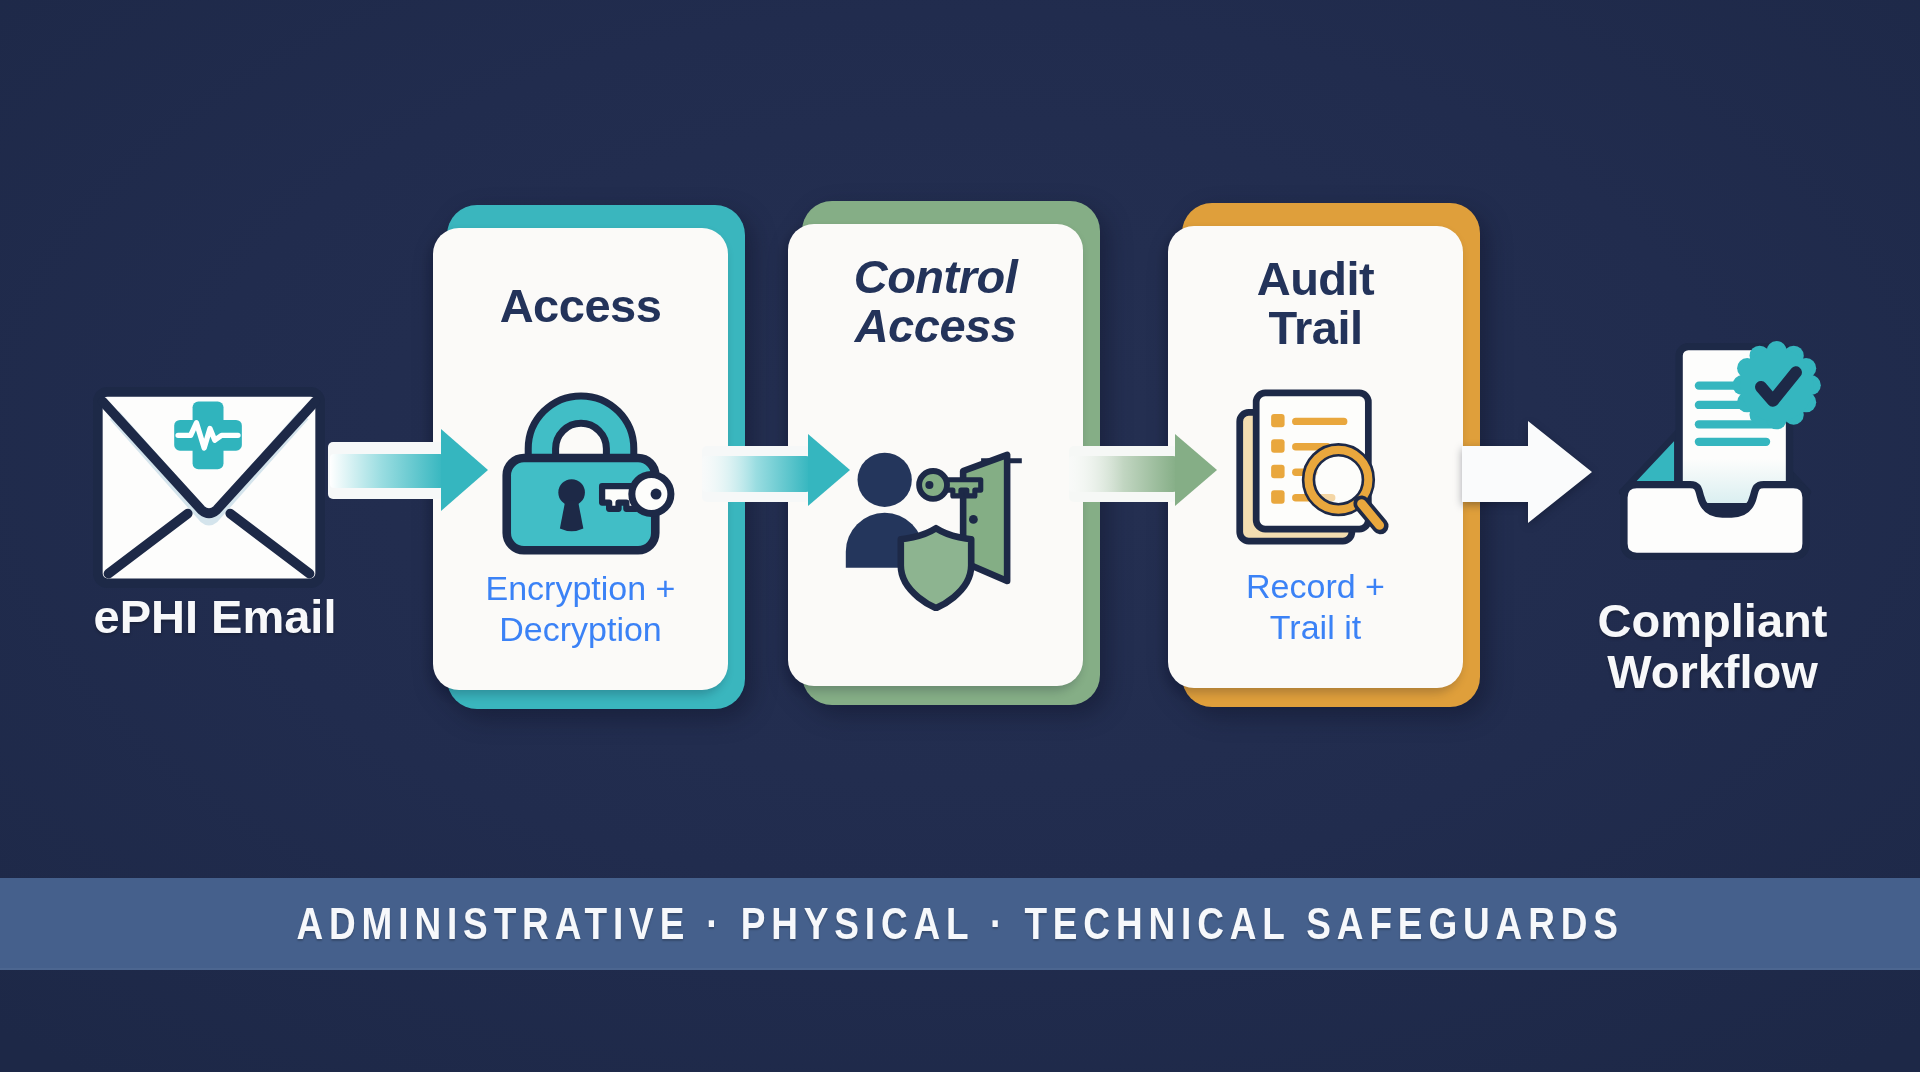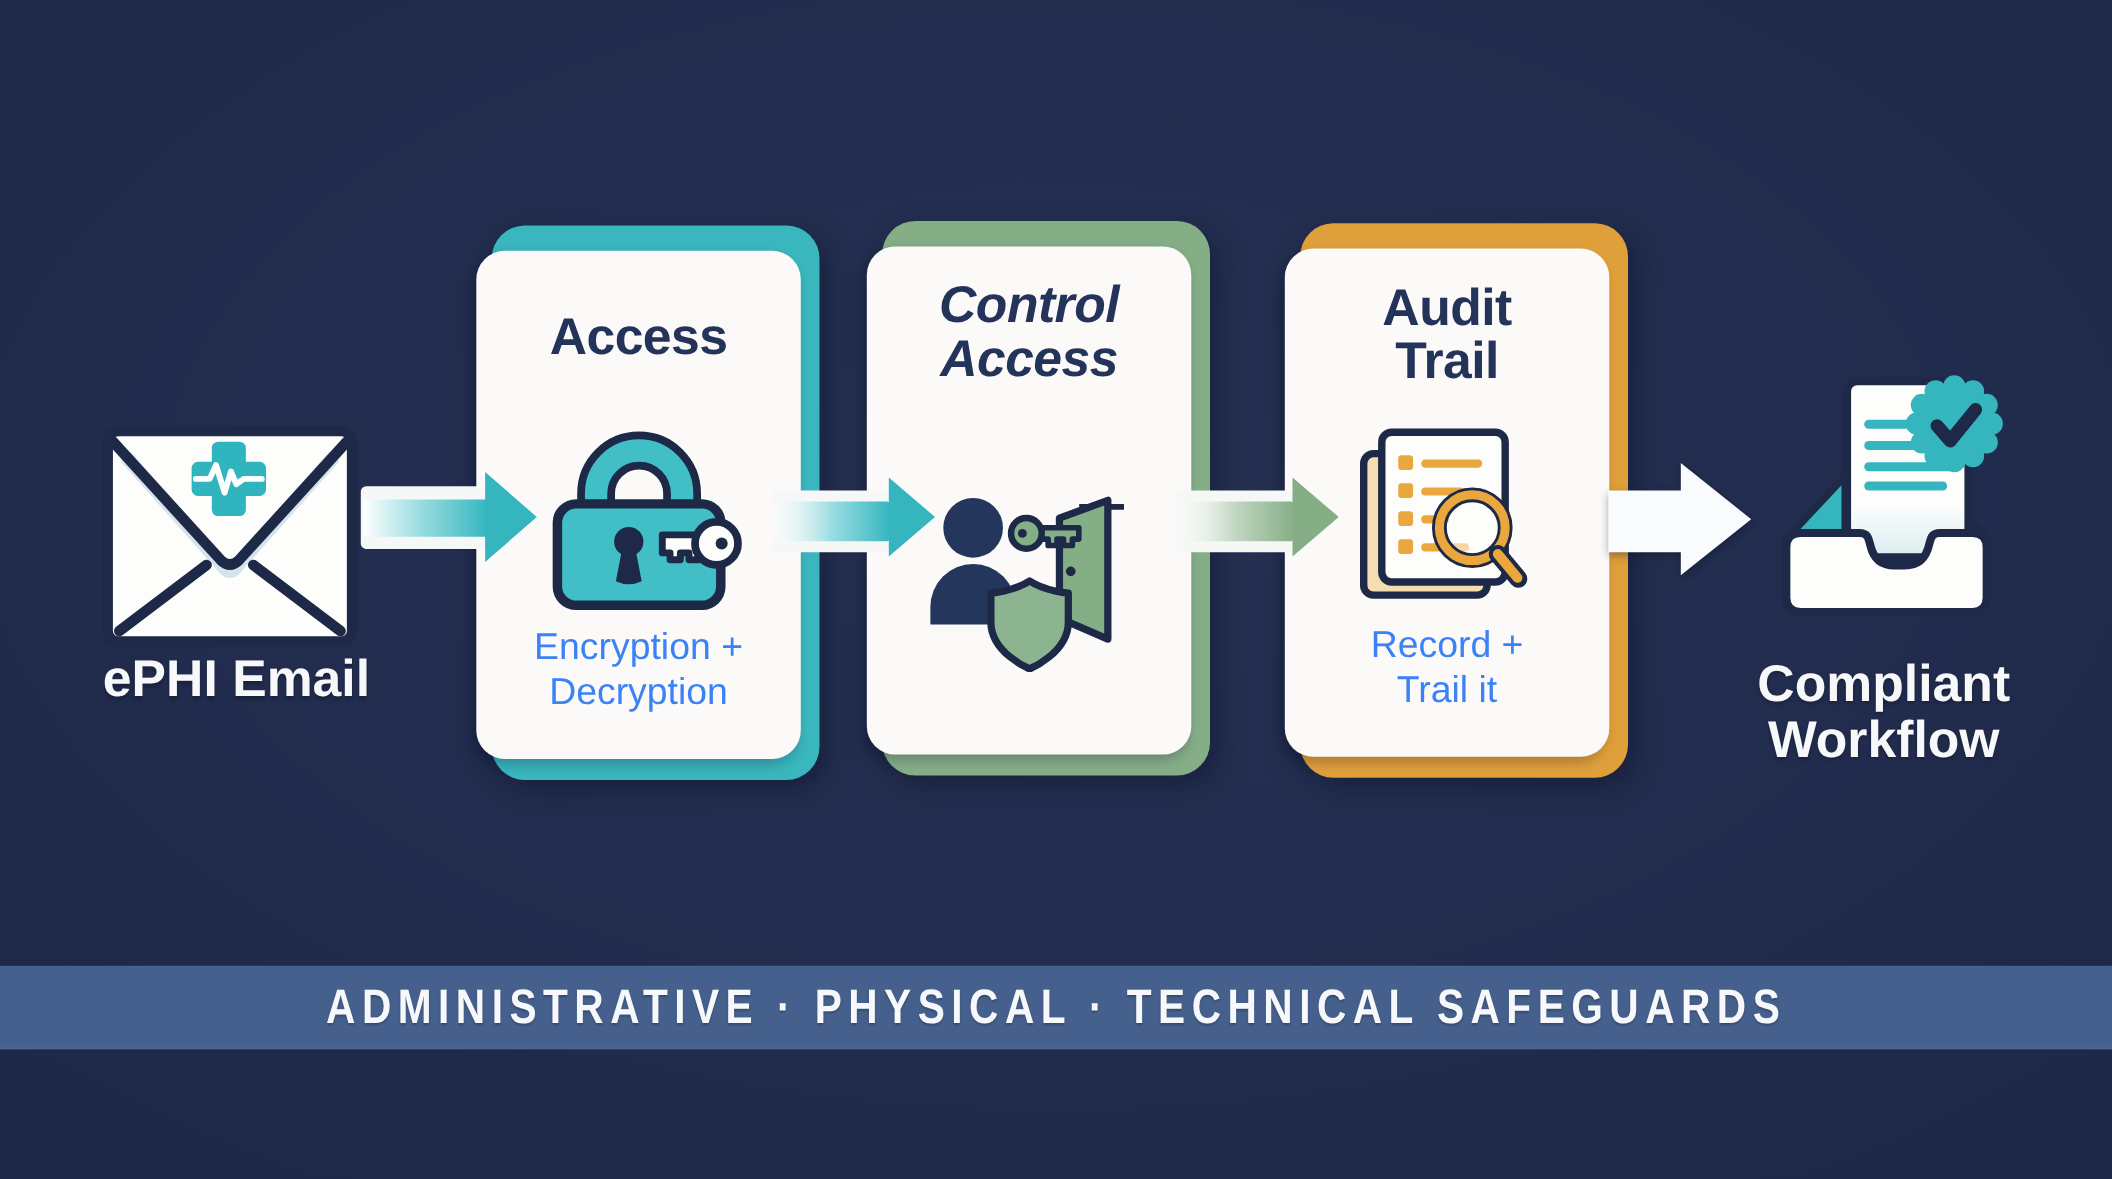--- a/index.html
+++ b/index.html
@@ -33,21 +33,21 @@
   #result-label{left:1545px;top:580px;width:335px;margin-top:16px;}
   #source-icon{position:absolute;left:93px;top:380px;width:232px;height:218px;}
   #result-icon{position:absolute;left:1600px;top:330px;width:230px;height:230px;}
   
   .arrow{position:absolute;z-index:5;}
   #arrow-1{left:326px;top:417px;width:165px;height:106px;}
   #arrow-2{left:702px;top:420px;width:150px;height:100px;}
   #arrow-3{left:1069px;top:420px;width:150px;height:100px;}
   #arrow-4{left:1462px;top:413px;width:132px;height:118px;filter:drop-shadow(0 3px 4px rgba(7,11,28,.35));}
   
-  .banner{position:absolute;left:0;right:0;top:878px;height:76px;background:#45608c;
+  .banner{position:absolute;left:0;right:0;top:878px;height:92px;background:#45608c;
     display:flex;align-items:center;justify-content:center;z-index:3;
     box-shadow:0 -2px 0 rgba(255,255,255,.04) inset;}
   .banner-text{color:#f6f8fb;font-weight:700;font-size:44px;letter-spacing:7px;
     display:inline-block;transform:scaleX(.84);white-space:nowrap;
     text-shadow:0 2px 2px rgba(0,0,0,.22);}
 </style>
 </head>
 <body>
 
 <div class="canvas">

